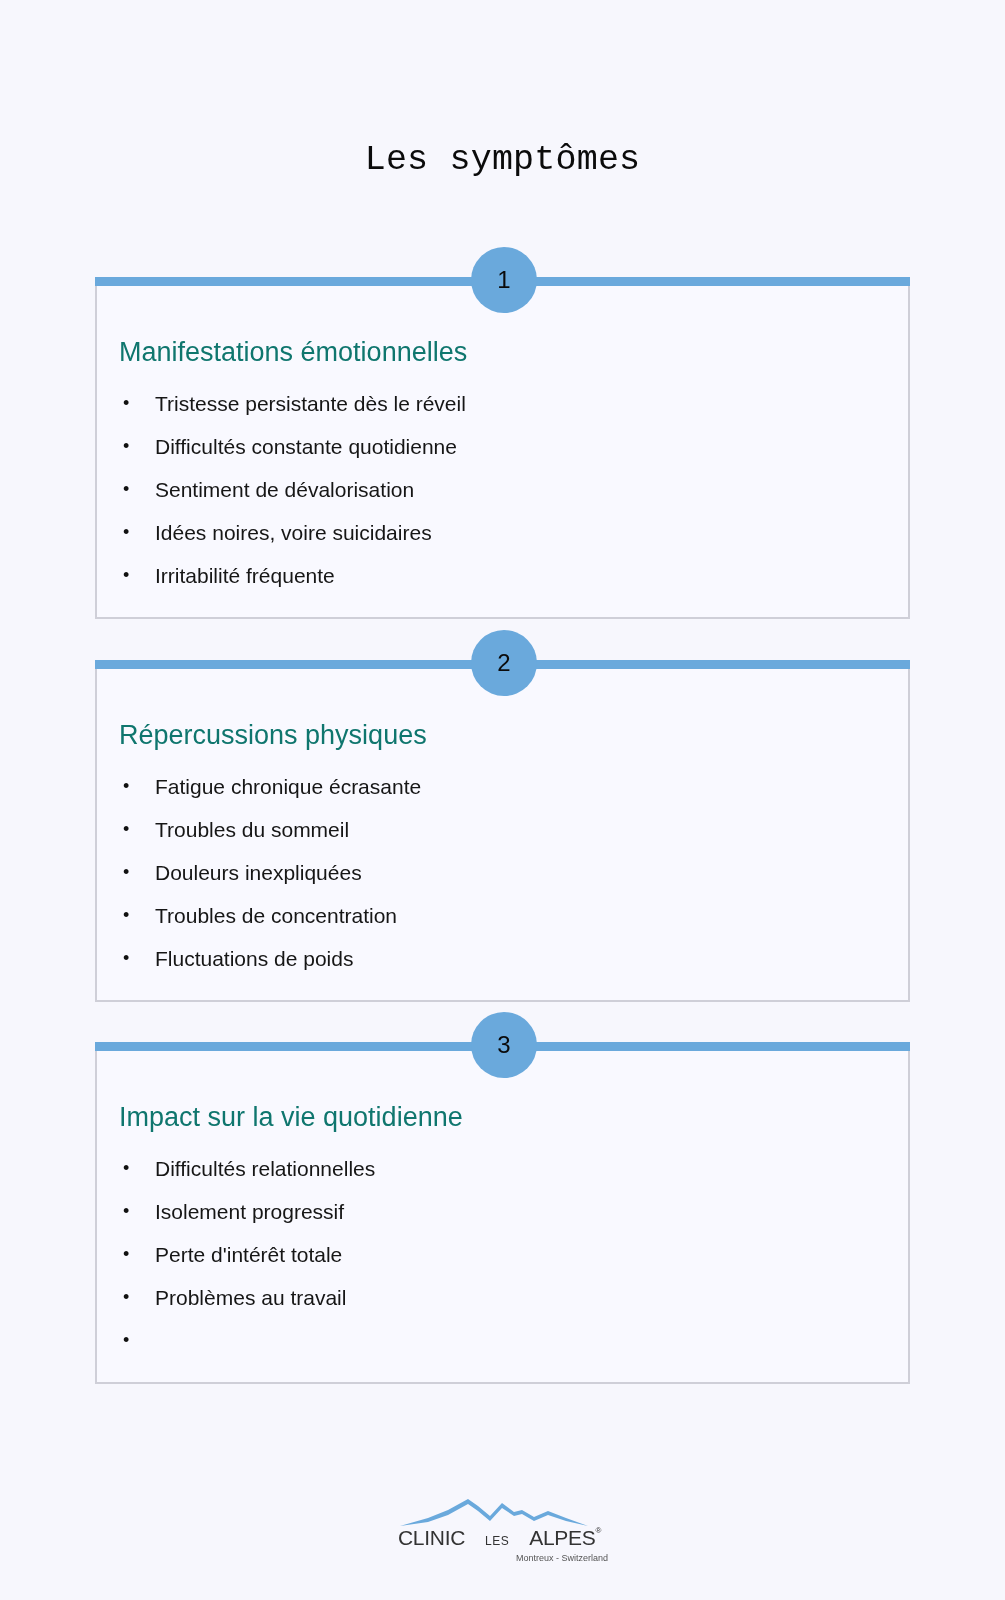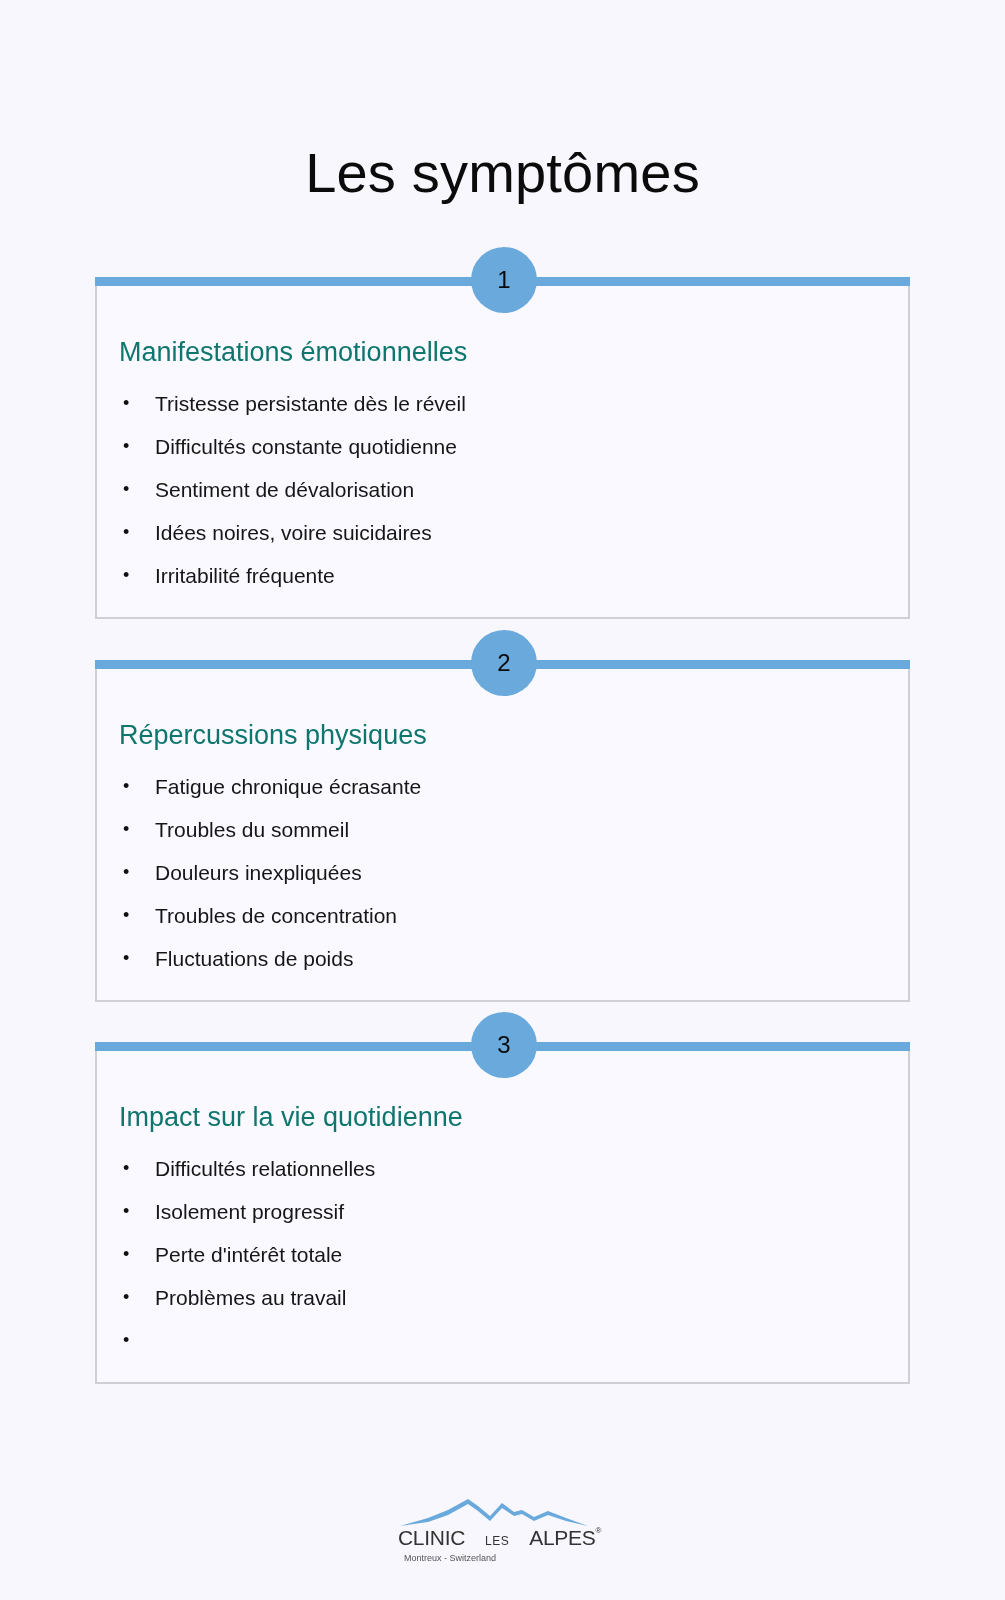--- a/index.html
+++ b/index.html
@@ -10,24 +10,25 @@
       color: #111111;
       position: relative;
       overflow: hidden;
     }
     .page-title {
       position: absolute;
       top: 140px;
       left: 0;
       width: 100%;
       text-align: center;
-      font-size: 56px;
+      font-size: 35px;
       font-weight: 500;
       letter-spacing: 0.2px;
       color: #0b0b0b;
+      font-family: Liberation Mono, monospace;
     }
     .section {
       position: absolute;
       left: 95px;
       width: 815px;
     }
     .section .card {
       position: absolute;
       top: 34px;
       left: 0;
@@ -104,21 +105,21 @@
       font-size: 21px;
       letter-spacing: -0.3px;
     }
     .logo-word .small { font-size: 12px; letter-spacing: 0.5px; margin: 0 20px; }
     .logo-word .reg { font-size: 8px; vertical-align: top; }
     .logo-tagline {
       position: absolute;
       left: 0;
       width: 210px;
       top: 59px;
-      text-align: left;
+      text-align: right;
       font-size: 9px;
       color: #555;
       padding-left: 6px;
     }
   </style>
 </head>
 <body>
 
 <h1 class="page-title">Les symptômes</h1>
 

